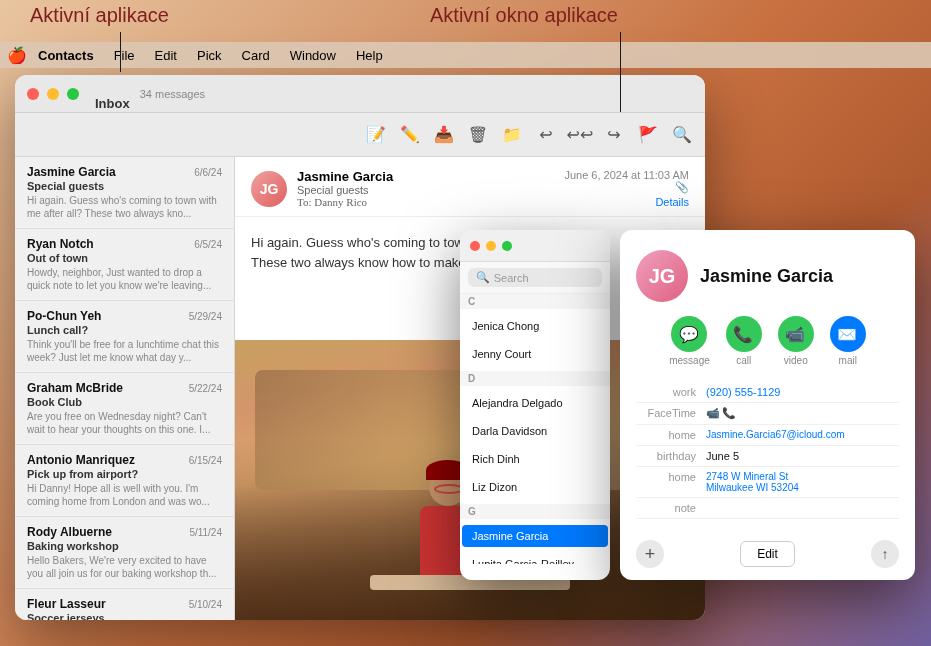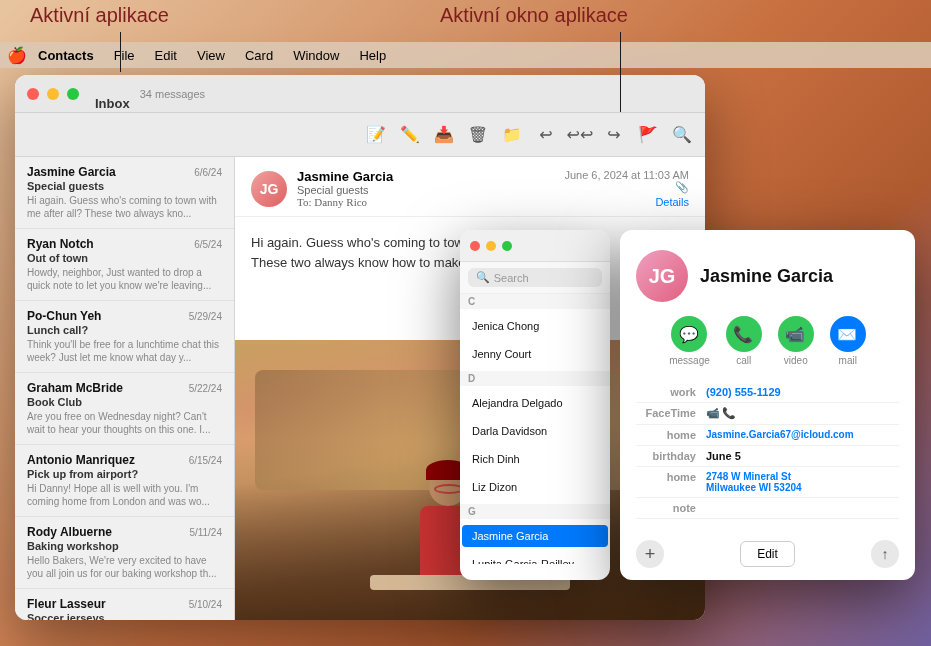--- a/index.html
+++ b/index.html
@@ -22,21 +22,21 @@
       pointer-events: none;
     }
     .annotation {
       position: absolute;
       font-size: 20px;
       color: #7f1d1d;
       font-weight: 400;
       top: 4px;
     }
     .annotation-left { left: 30px; }
-    .annotation-right { left: 440px; text-align: center; }
+    .annotation-right { left: 430px; text-align: center; }
     .annotation-line {
       position: absolute;
       width: 1px;
       background: #1a1a1a;
       top: 32px;
     }
     .ann-line-left { left: 120px; height: 40px; }
     .ann-line-right { left: 620px; height: 80px; }
 
     
@@ -373,21 +373,20 @@
     .action-mail { background: #007AFF; }
     .contact-action-label {
       font-size: 10px;
       color: #888;
     }
     .contact-info-row {
       display: flex;
       padding: 4px 0;
       border-bottom: 1px solid #f0f0f0;
       font-size: 11px;
-      font-weight: bold;
     }
     .contact-info-key {
       width: 70px;
       color: #999;
       text-align: right;
       padding-right: 10px;
       font-size: 11px;
     }
     .contact-info-value {
       flex: 1;
@@ -503,21 +502,21 @@
   <span class="annotation annotation-right">Aktivní okno aplikace</span>
   <div class="annotation-line ann-line-left"></div>
   <div class="annotation-line ann-line-right"></div>
 </div>
 
 <div class="menubar">
   <div class="menubar-apple">🍎</div>
   <div class="menubar-item active">Contacts</div>
   <div class="menubar-item">File</div>
   <div class="menubar-item">Edit</div>
-  <div class="menubar-item">View</div>
+  <div class="menubar-item">Pick</div>
   <div class="menubar-item">Card</div>
   <div class="menubar-item">Window</div>
   <div class="menubar-item">Help</div>
 </div>
 
 <div class="mail-window">
 
   <div class="mail-titlebar">
     <div class="traffic-light tl-close"></div>
     <div class="traffic-light tl-minimize"></div>

